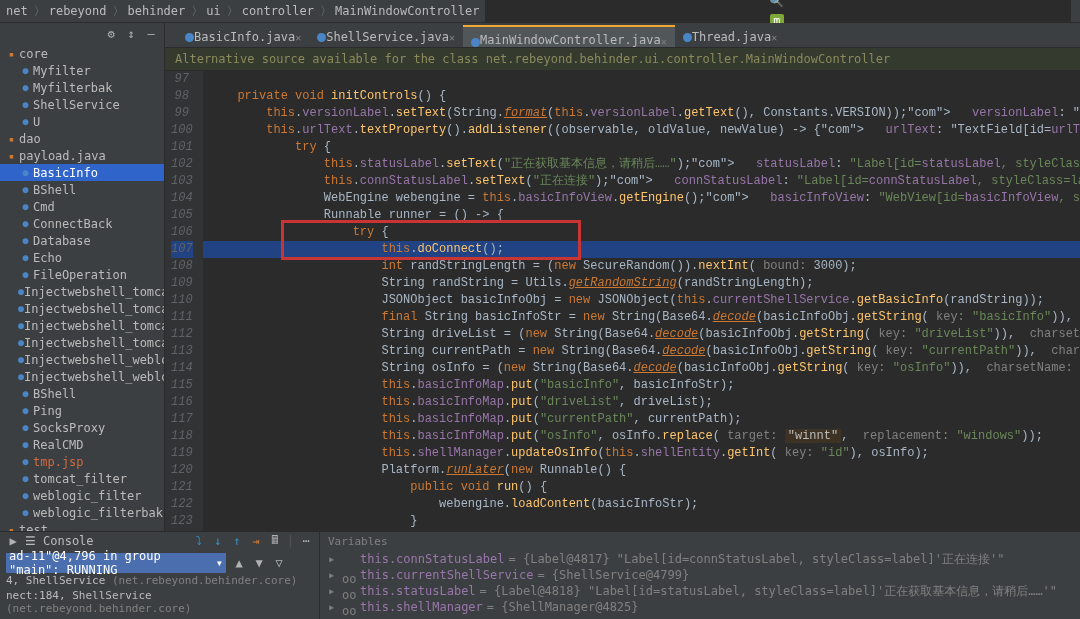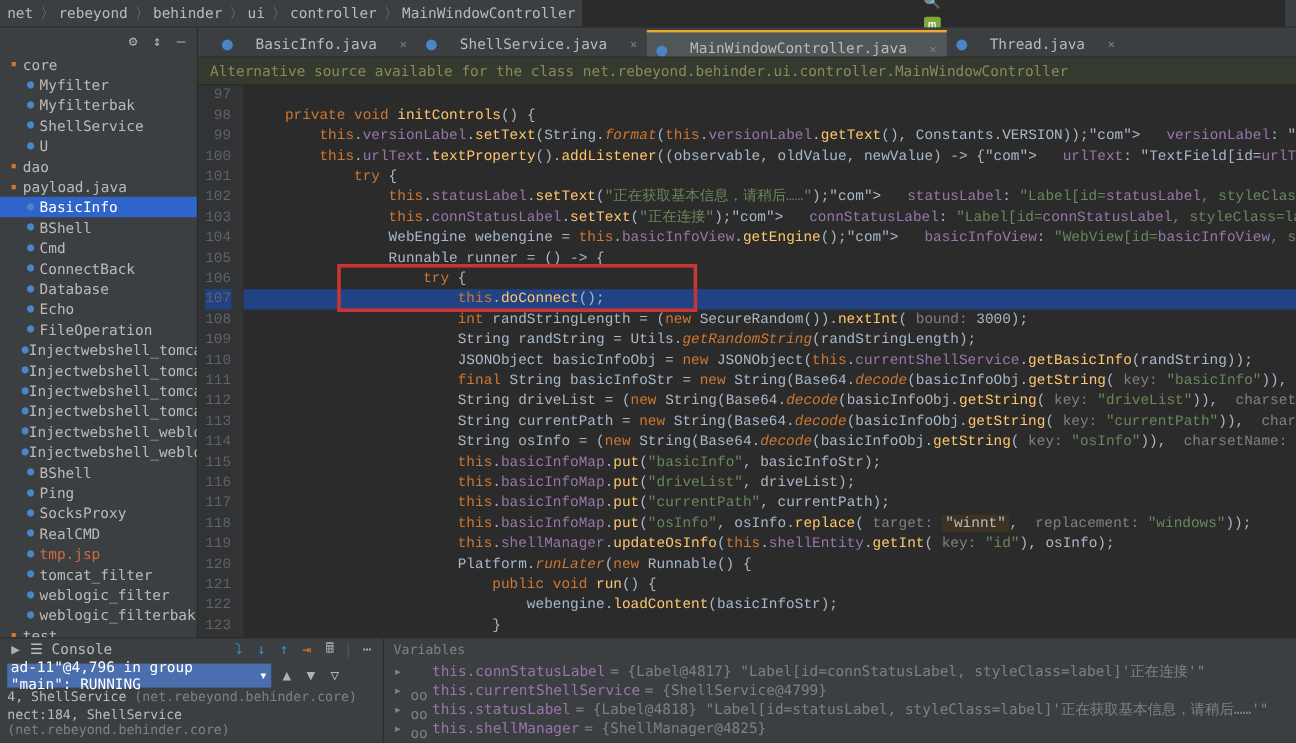--- a/index.html
+++ b/index.html
@@ -17,38 +17,38 @@
   .left-tool { height:22px; display:flex; align-items:center; justify-content:flex-end; gap:6px; padding:0 6px; }
   .tree { overflow:hidden; flex:1; color:#bbbbbb; font-size:12px; position:relative; }
   .node { display:flex; align-items:center; height:17px; padding-left:4px; white-space:nowrap; cursor:default; }
   .node.lv2 { padding-left:18px; }
   .node.sel { background:#2f65ca; color:#ffffff; }
   .node .ic { width:15px; display:inline-flex; justify-content:center; color:#6e6e6e; }
   .cls-ico::before { content:"●"; color:#4a86c7; font-size:10px; }
   .pkg-ico::before { content:"▪"; color:#cc7832; font-size:9px; }
   .right { flex:1; display:flex; flex-direction:column; background:#2b2b2b; }
   .tabs { height:25px; display:flex; align-items:flex-end; background:#3c3f41; border-bottom:1px solid #2b2b2b; padding-left:12px; }
-  .tab { height:22px; display:flex; align-items:center; padding:0 8px; color:#bbbbbb; font-size:12px; gap:19px; border-top:2px solid transparent; }
+  .tab { height:22px; display:flex; align-items:center; padding:0 8px; color:#bbbbbb; font-size:12px; gap:0; border-top:2px solid transparent; }
   .tab.act { background:#515658; border-top:2px solid #f0a732;align-items:flex-end; }
   .tab .close { color:#808080; font-size:10px; }
   .tab .fico { width:12px; height:12px; display:flex; align-items:center; justify-content:center; }
   .banner { background:#353a2e; color:#8a8a5c; font-size:12px; padding:4px 10px; border-bottom:1px solid #2b2b2b; }
   .editor { flex:1; display:flex; overflow:hidden; position:relative; font-family:Consolas,"Courier New",monospace; font-size:12px; }
-  .gutter { background:#313335; color:#606366; text-align:right; padding:0 10px 0 6px; user-select:none; }
+  .gutter { background:#313335; color:#606366; text-align:center; padding:0 10px 0 6px; user-select:none;font-style:italic; }
   .gutter div { height:17px; line-height:17px; }
   .code { flex:1; overflow:hidden; position:relative; }
   .line { height:17px; line-height:17px; white-space:pre; padding-left:6px; }
   .line.cur { background:#214283; }
   .hlbox { position:absolute; border:3px solid #c93434; pointer-events:none; }
   
   .kw { color:#cc7832; }
   .str { color:#6a8759; }
   .fld { color:#9876aa; }
   .mth { color:#ffc66d; }
-  .stc { color:#cc7832; font-style:italic; }
+  .stc { color:#cc7832; font-style:italic;text-decoration:underline; }
   .prm { color:#808080; }
   .pbox { background:#3d3224; color:#bbbbbb; padding:0 3px; }
   
   .debug { height:88px; background:#3c3f41; border-top:1px solid #2b2b2b; display:flex; }
   .dleft { flex:0 0 320px; display:flex; flex-direction:column; border-right:1px solid #2b2b2b; }
   .dtool { height:22px; display:flex; align-items:center; gap:5px; padding:0 6px; }
   .dbody { flex:1; padding:3px 6px; color:#bbbbbb; font-size:12px; }
   .thread { display:flex; align-items:center; gap:4px; height:20px; padding:0 3px; background:#4b6eaf; color:#fff; width:220px; }
   .frame { font-size:11px; color:#808080; padding:1px 0; }
   .frame .fname { color:#bbbbbb; }

